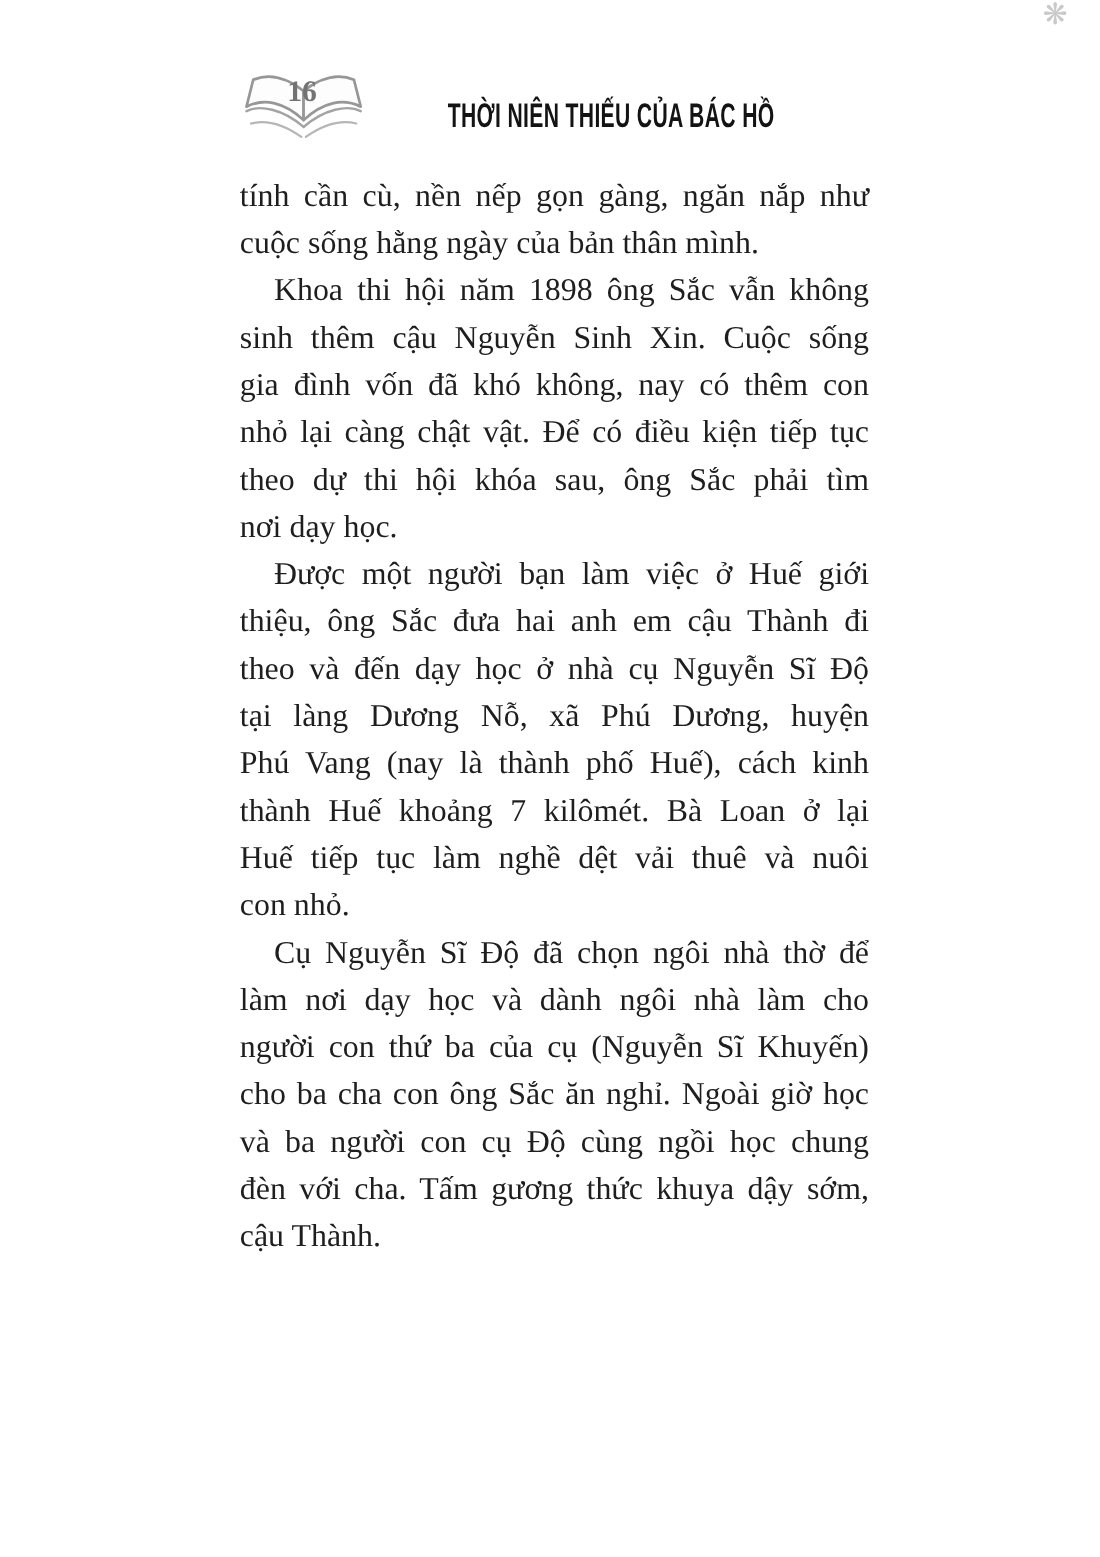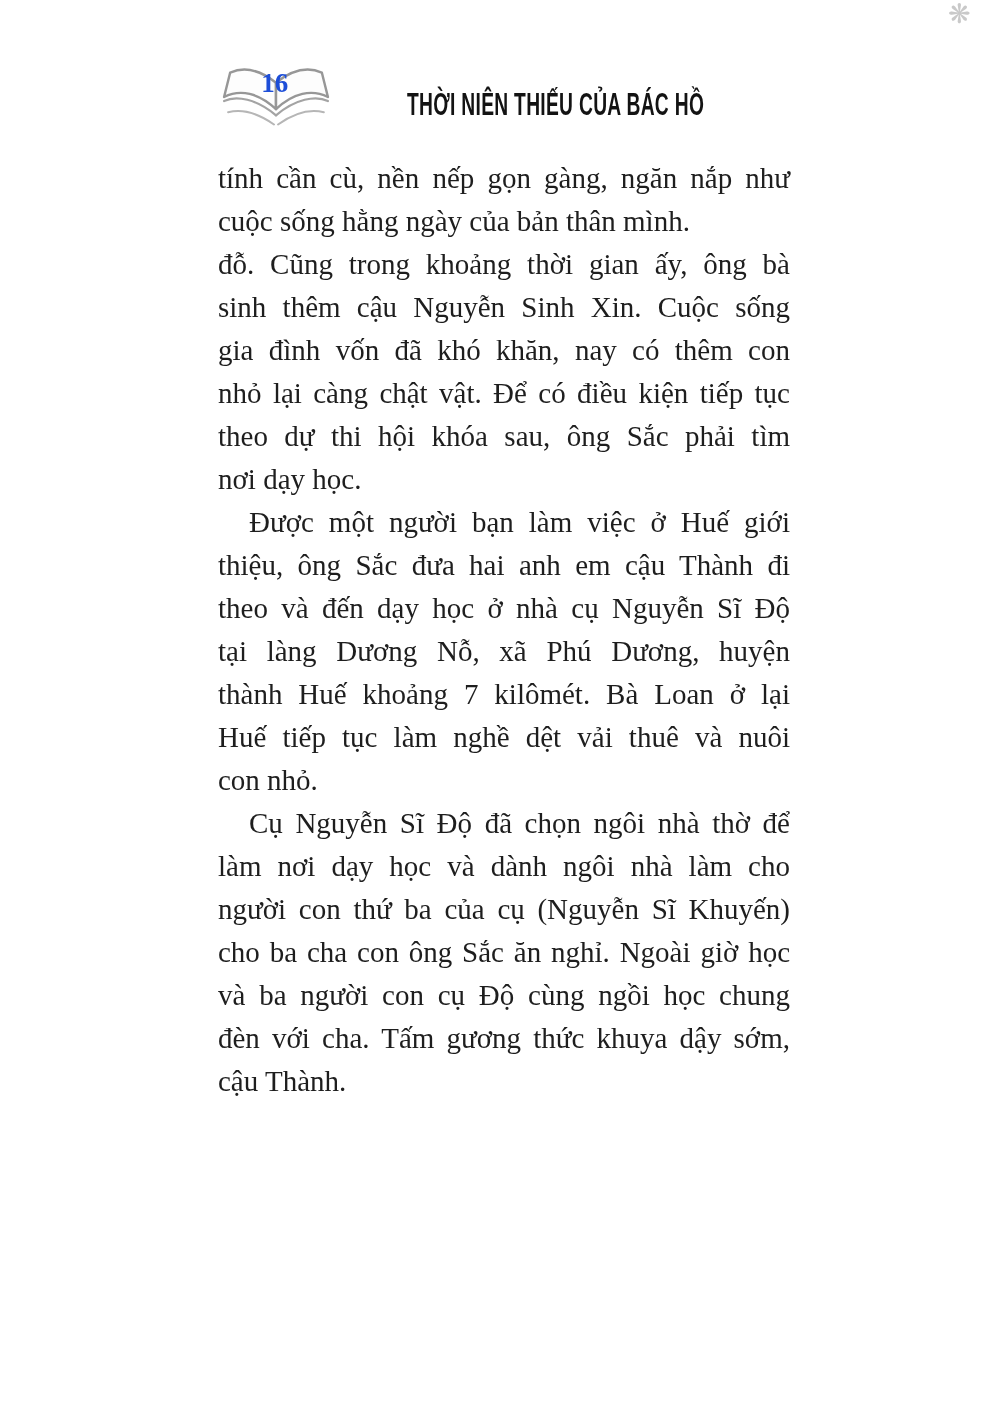--- a/index.html
+++ b/index.html
@@ -41,21 +41,21 @@
     left: 0; top: 0;
     width: 112px;
     height: 72px;
   }
   .pagenum {
     position: absolute;
     left: 50%;
     top: 6px;
     transform: translateX(-55%);
     font: 700 27px "Liberation Serif", "DejaVu Serif", serif;
-    color: #1d4ed8;
+    color: #737373;
   }
 
   
   .running-title-wrap {
     position: absolute;
     left: 556px;
     top: 87px;
     width: 0;
     display: flex;
     justify-content: center;
@@ -120,32 +120,33 @@
       <span class="running-title">THỜI NIÊN THIẾU CỦA BÁC HỒ</span>
     </div>
   </header>
 
   <main class="page-text">
       <div class="paragraph">
         <div class="line">tính cần cù, nền nếp gọn gàng, ngăn nắp như</div>
         <div class="line last">cuộc sống hằng ngày của bản thân mình.</div>
       </div>
       <div class="paragraph">
-        <div class="line">đỗ. Cũng trong khoảng thời gian ấy, ông bà</div>
+        <div class="line indent">Khoa thi hội năm 1898 ông Sắc vẫn không</div>
         <div class="line">sinh thêm cậu Nguyễn Sinh Xin. Cuộc sống</div>
-        <div class="line">gia đình vốn đã khó khăn, nay có thêm con</div>
+        <div class="line">gia đình vốn đã khó không, nay có thêm con</div>
         <div class="line">nhỏ lại càng chật vật. Để có điều kiện tiếp tục</div>
         <div class="line">theo dự thi hội khóa sau, ông Sắc phải tìm</div>
         <div class="line last">nơi dạy học.</div>
       </div>
       <div class="paragraph">
         <div class="line indent">Được một người bạn làm việc ở Huế giới</div>
         <div class="line">thiệu, ông Sắc đưa hai anh em cậu Thành đi</div>
         <div class="line">theo và đến dạy học ở nhà cụ Nguyễn Sĩ Độ</div>
         <div class="line">tại làng Dương Nỗ, xã Phú Dương, huyện</div>
+        <div class="line">Phú Vang (nay là thành phố Huế), cách kinh</div>
         <div class="line">thành Huế khoảng 7 kilômét. Bà Loan ở lại</div>
         <div class="line">Huế tiếp tục làm nghề dệt vải thuê và nuôi</div>
         <div class="line last">con nhỏ.</div>
       </div>
       <div class="paragraph">
         <div class="line indent">Cụ Nguyễn Sĩ Độ đã chọn ngôi nhà thờ để</div>
         <div class="line">làm nơi dạy học và dành ngôi nhà làm cho</div>
         <div class="line">người con thứ ba của cụ (Nguyễn Sĩ Khuyến)</div>
         <div class="line">cho ba cha con ông Sắc ăn nghỉ. Ngoài giờ học</div>
         <div class="line">và ba người con cụ Độ cùng ngồi học chung</div>

